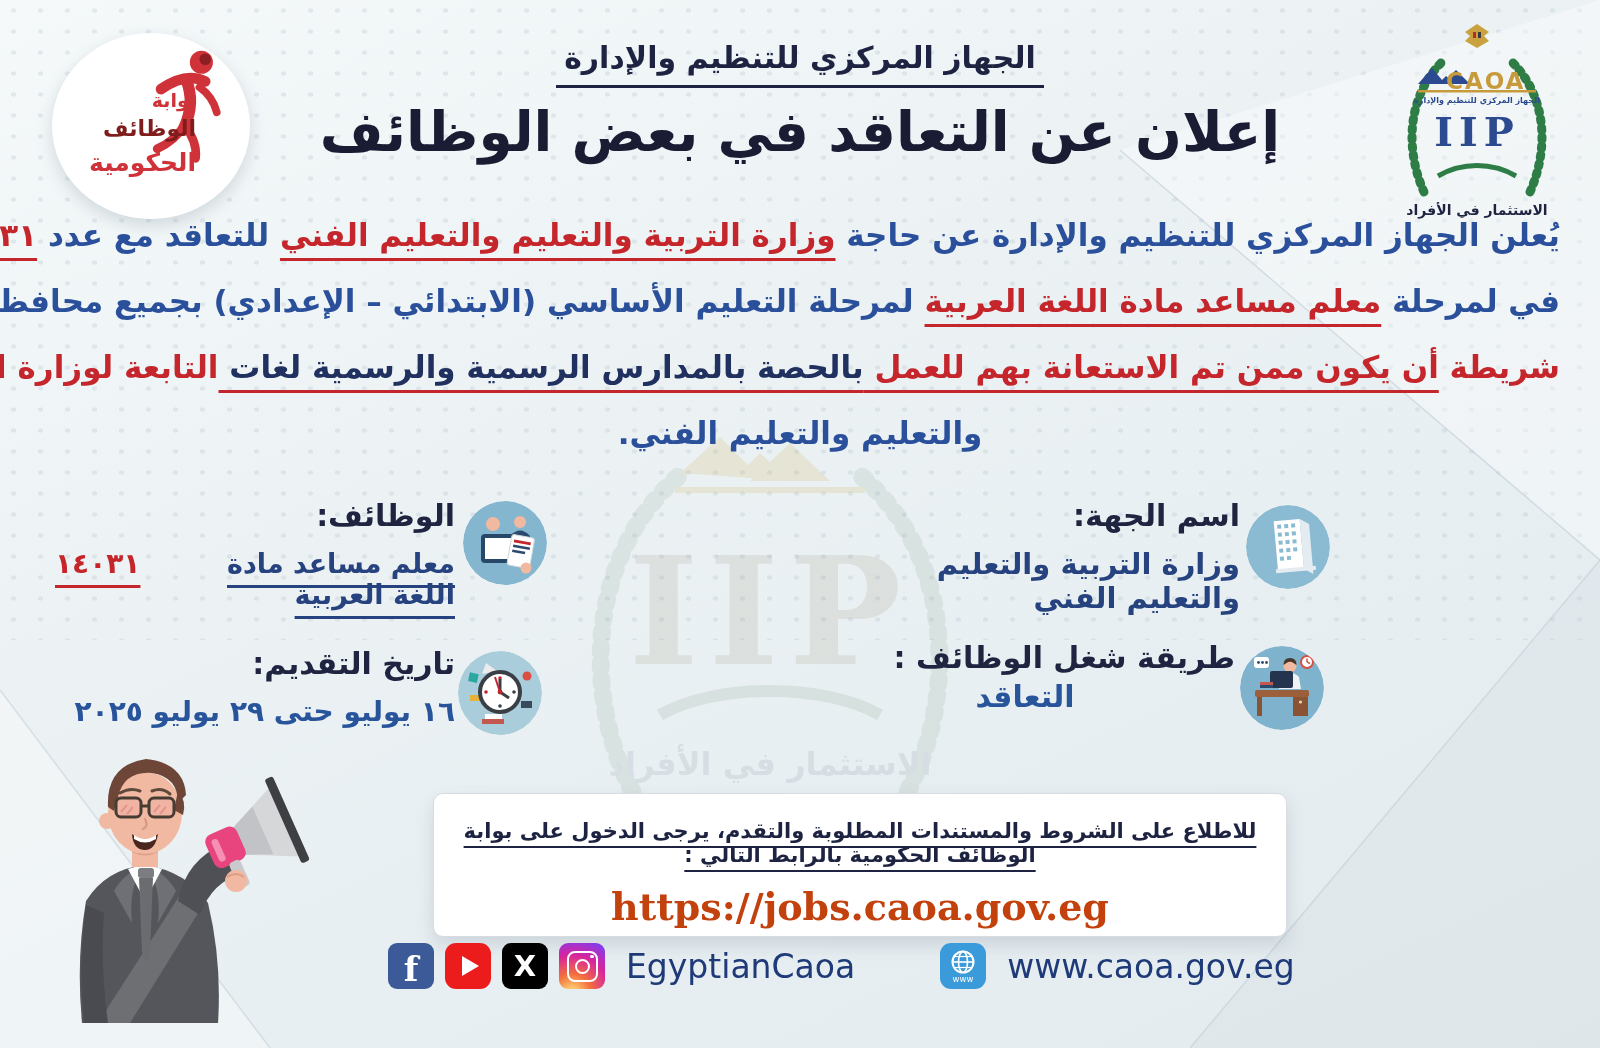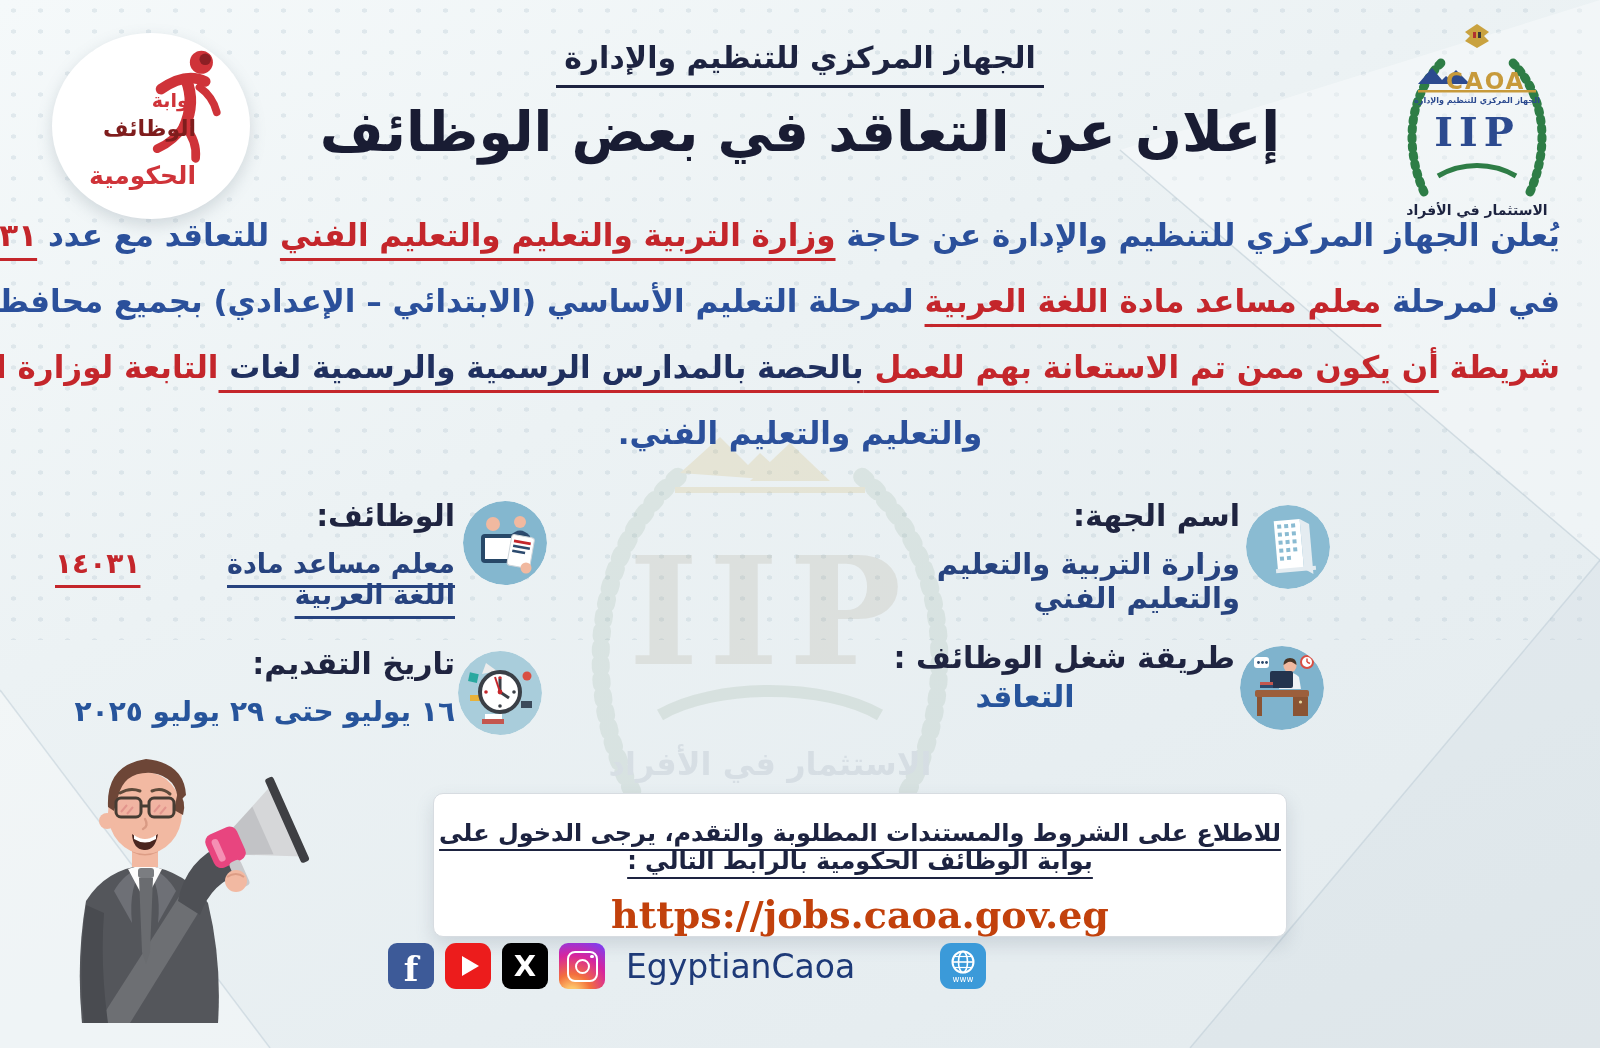--- a/index.html
+++ b/index.html
@@ -15,21 +15,21 @@
   .wm-iip{position:absolute;top:108px;width:100%;font-family:"DejaVu Serif",serif;font-weight:bold;
           font-size:150px;letter-spacing:10px;color:#9a8f77;}
   .wm-tag{position:absolute;top:330px;width:100%;font-size:32px;font-weight:bold;color:#7c8aa0;direction:rtl;}
   
   .badge{position:absolute;left:52px;top:33px;width:198px;height:186px;border-radius:50%;background:#fff;
          box-shadow:0 6px 16px rgba(90,110,125,.22);}
   .badge-figure{position:absolute;right:14px;top:10px;width:100px;height:125px;}
   .badge-text{position:absolute;left:12px;top:56px;width:132px;direction:rtl;}
   .badge-l1{color:#cf3339;font-size:19px;font-weight:bold;}
   .badge-l2{color:#7f1d1d;font-size:22px;font-weight:bold;margin-top:5px;}
-  .badge-l3{color:#cf3339;font-size:25px;font-weight:bold;margin-top:20px;}
+  .badge-l3{color:#cf3339;font-size:25px;font-weight:bold;margin-top:7px;}
   
   .agency-header{position:absolute;top:40px;left:0;width:100%;text-align:center;direction:rtl;}
   .agency-header span{display:inline-block;font-size:30px;font-weight:bold;color:#1d2340;
         border-bottom:3px solid #1d2340;padding:0 8px 10px;}
   .main-title{position:absolute;top:100px;left:0;width:100%;text-align:center;direction:rtl;
         font-size:55px;font-weight:bold;color:#191c33;}
   
   .caoa{position:absolute;right:34px;top:20px;width:178px;height:208px;}
   .caoa-acronym{position:absolute;top:48px;left:58px;width:120px;font-size:23px;font-weight:bold;
         letter-spacing:2px;color:#c79a3b;}
@@ -62,21 +62,21 @@
   .icon-entity{left:1246px;top:505px;}
   .sec-date{left:40px;top:646px;width:415px;}
   .date-value{margin-top:14px;font-size:28px;font-weight:bold;color:#27549b;}
   .icon-date{left:458px;top:651px;}
   .sec-method{left:815px;top:640px;width:420px;}
   .method-value{margin-top:4px;font-size:30px;font-weight:bold;color:#27549b;text-align:center;}
   .icon-method{left:1240px;top:646px;}
   
   .link-box{position:absolute;left:433px;top:793px;width:852px;height:142px;background:#fff;border-radius:10px;
         border:1px solid #d7dce1;box-shadow:0 8px 18px rgba(96,112,128,.2);text-align:center;direction:rtl;}
-  .link-instruction{margin-top:25px;font-size:24px;font-weight:bold;color:#1d2340;
+  .link-instruction{margin-top:25px;font-size:21px;font-weight:bold;color:#1d2340;
         text-decoration:underline;text-decoration-thickness:2px;text-underline-offset:8px;}
   .link-url{margin-top:17px;font-family:"DejaVu Serif",serif;font-size:38px;font-weight:bold;color:#c2410c;direction:ltr;}
   
   .footer{position:absolute;left:388px;top:940px;height:52px;display:flex;align-items:center;gap:11px;direction:ltr;}
   .sicon{width:46px;height:46px;border-radius:9px;display:flex;align-items:center;justify-content:center;flex:0 0 auto;}
   .fb{background:#3d5a98;color:#fff;font-size:34px;font-weight:bold;font-family:"DejaVu Serif",serif;}
   .yt{background:#ec1c1c;border-radius:11px;}
   .yt-tri{width:0;height:0;border-left:17px solid #fff;border-top:10px solid transparent;border-bottom:10px solid transparent;margin-left:4px;}
   .xx{background:#000;color:#fff;font-size:29px;font-weight:bold;}
   .ig{background:radial-gradient(circle at 28% 110%,#fdc56b 10%,#f3703d 32%,#d6249f 64%,#7d3ff1 95%);}
@@ -301,20 +301,21 @@
     <div class="sicon globe">
       <svg width="40" height="40" viewBox="0 0 40 40">
         <circle cx="20" cy="16" r="10.5" fill="none" stroke="#fff" stroke-width="2"></circle>
         <ellipse cx="20" cy="16" rx="4.5" ry="10.5" fill="none" stroke="#fff" stroke-width="1.6"></ellipse>
         <line x1="9.5" y1="16" x2="30.5" y2="16" stroke="#fff" stroke-width="1.6"></line>
         <line x1="11" y1="10.5" x2="29" y2="10.5" stroke="#fff" stroke-width="1.2"></line>
         <line x1="11" y1="21.5" x2="29" y2="21.5" stroke="#fff" stroke-width="1.2"></line>
         <text x="20" y="36" font-size="8.5" fill="#fff" text-anchor="middle" font-family="DejaVu Sans">www</text>
       </svg>
     </div>
+    <div class="social-text">www.caoa.gov.eg</div>
   </div>
 
   <svg class="announcer" viewBox="0 0 305 300">
     <path d="M58,168 Q78,136 117,132 Q158,138 180,170 Q194,228 190,290 L54,290 Q48,226 58,168 Z" fill="#54565b"></path>
     <path d="M117,132 Q100,152 104,190 L86,158 Q96,140 117,132 Z" fill="#6e7076"></path>
     <path d="M117,132 Q134,152 130,190 L148,158 Q138,140 117,132 Z" fill="#6e7076"></path>
     <path d="M70,290 L152,162 L172,177 L102,290 Z" fill="rgba(255,255,255,.15)"></path>
     <path d="M58,172 Q50,232 56,290 L80,290 Q72,232 76,180 Z" fill="#494b50"></path>
     <path d="M100,136 L117,131 L134,136 L117,168 Z" fill="#fdfdfd"></path>
     <rect x="110" y="135" width="16" height="10" rx="3" fill="#7b7d81"></rect>

